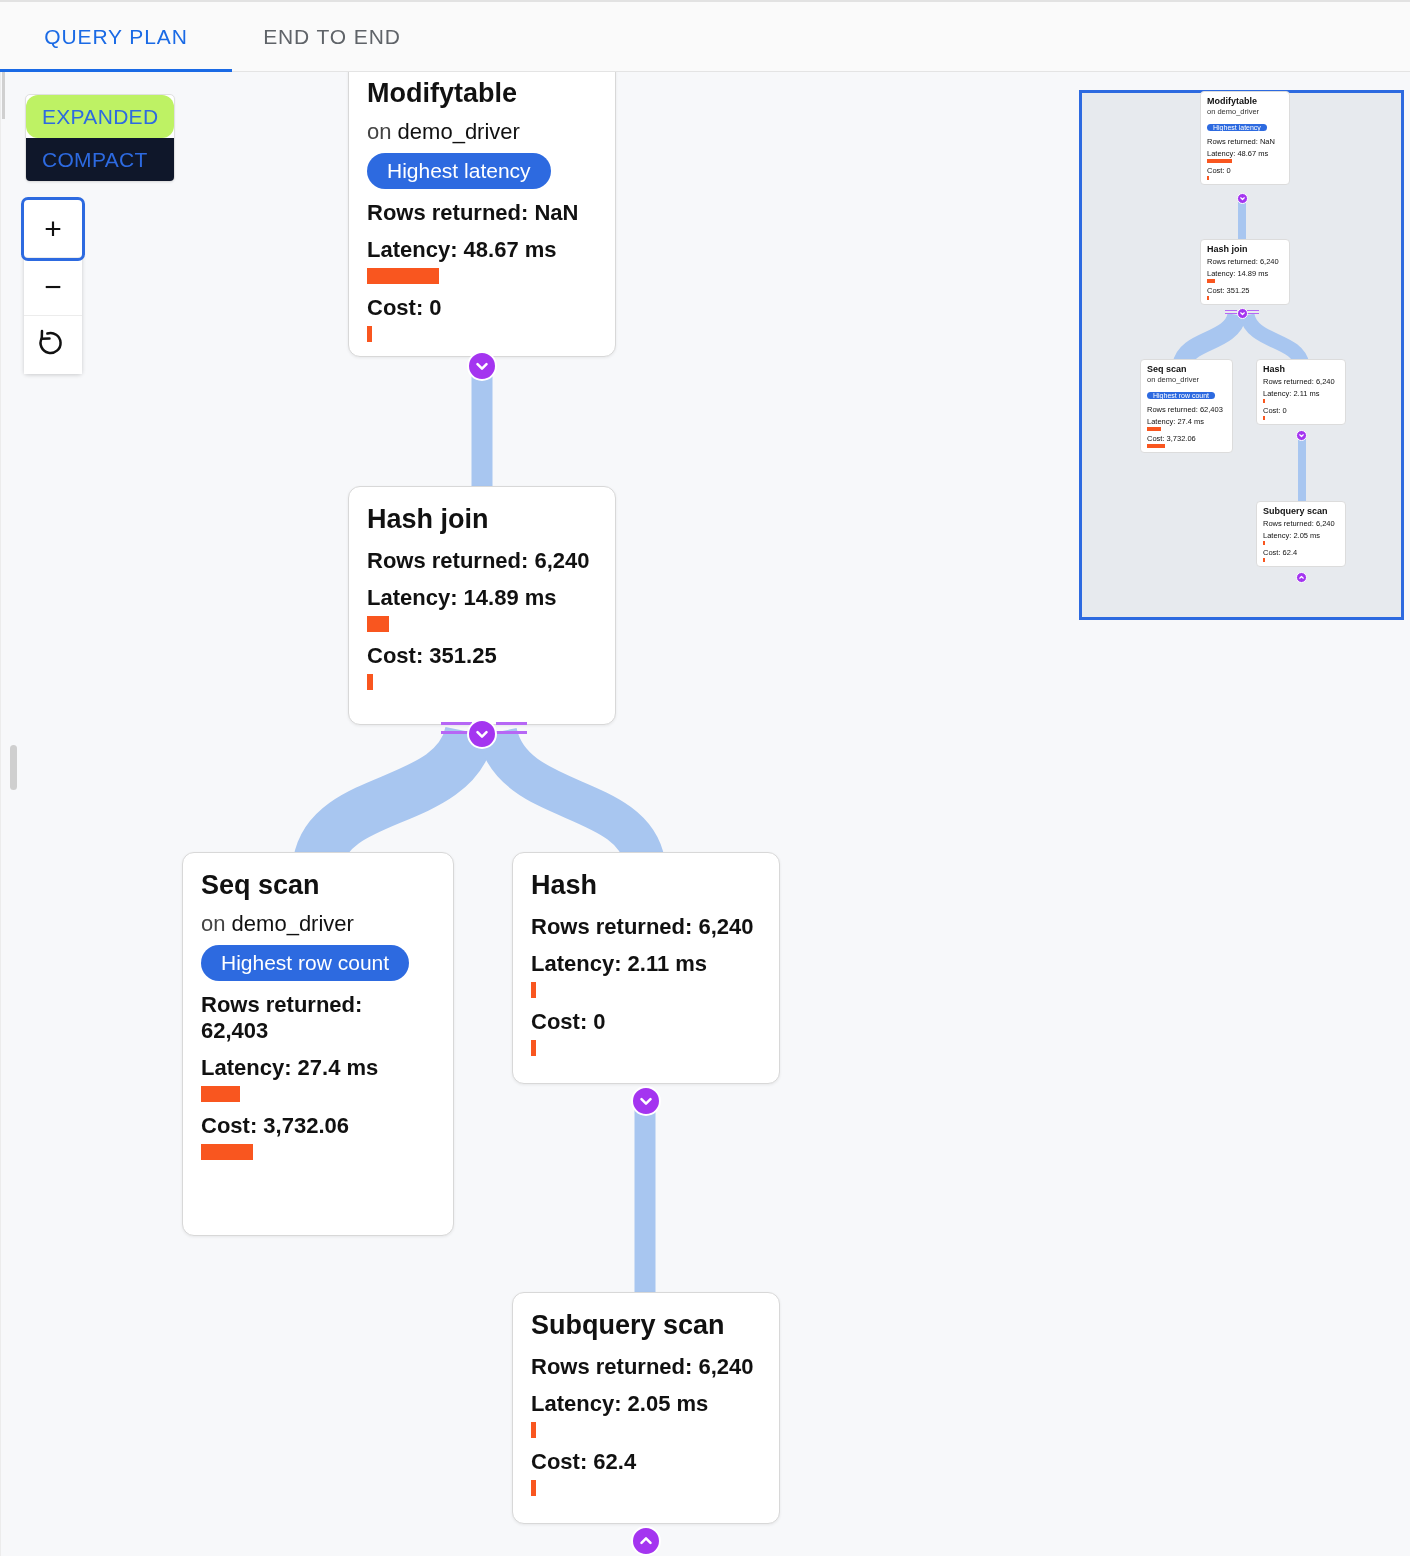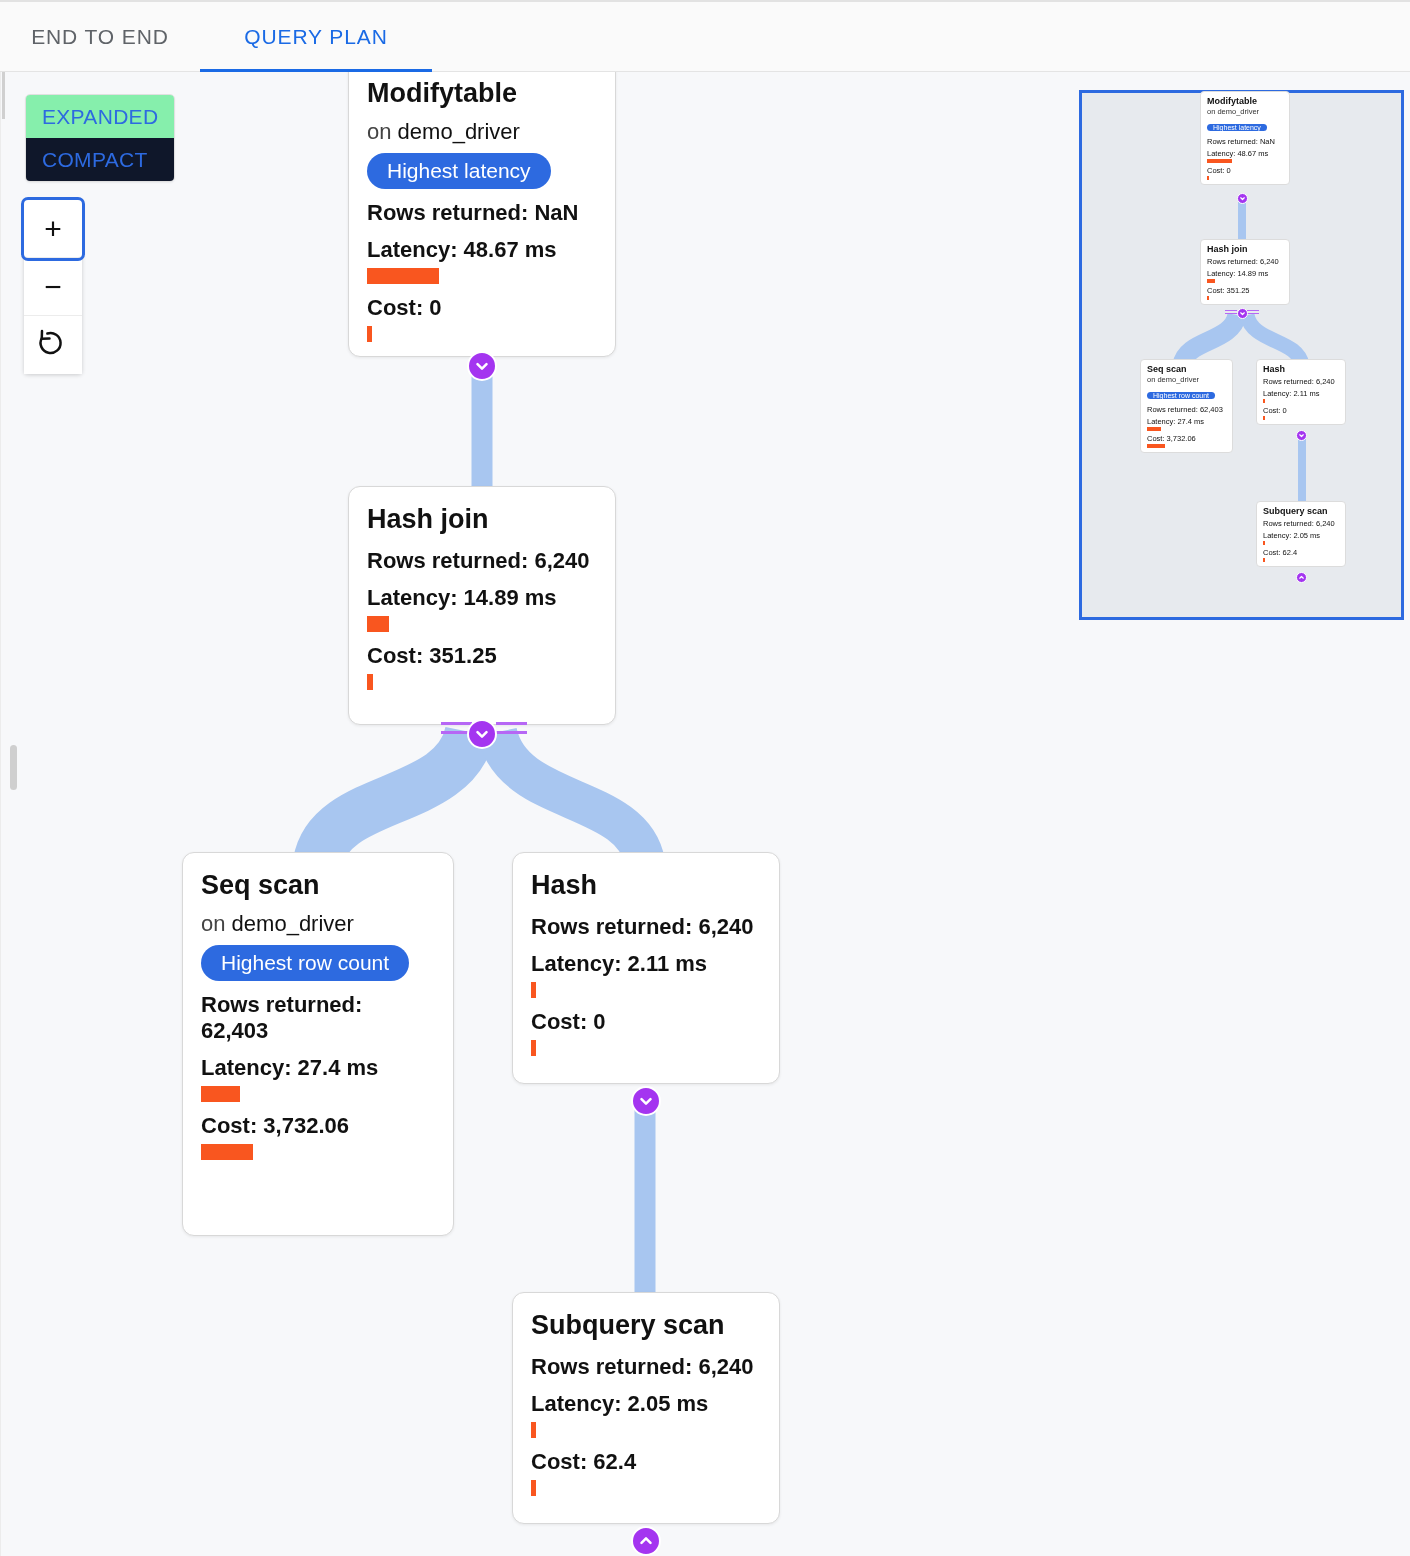--- a/index.html
+++ b/index.html
@@ -43,21 +43,21 @@
   .mode-toggle {
     position: absolute; left: 25px; top: 22px; width: 150px;
     background: #fff; border: 1px solid #e0e0e0; border-radius: 5px;
     overflow: hidden; box-shadow: 0 1px 2px rgba(0,0,0,.06);
   }
   .mode-btn {
     height: 43px; display: flex; align-items: center; padding-left: 16px;
     font-size: 21px; color: #2d6ae0; background: #0f172a; cursor: pointer;
     letter-spacing: .3px;
   }
-  .mode-btn.sel { background: #86efac; }
+  .mode-btn.sel { background: #bef264; border-radius: 12px; }
 
   .zoom-ctrls {
     position: absolute; left: 24px; top: 128px; width: 58px;
     background: #fff; border-radius: 4px;
     box-shadow: 0 1px 4px rgba(0,0,0,.18);
   }
   .zbtn {
     height: 58px; display: flex; align-items: center; justify-content: center;
     font-size: 30px; color: #111; cursor: pointer; background: #fff;
     border-bottom: 1px solid #ececec; position: relative;
@@ -132,25 +132,25 @@
   }
   .panel-divider {
     position: absolute; left: 0; top: 0; width: 1px; height: 1484px;
     background: #ececec;
   }
 </style>
 </head>
 <body>
 
 <div class="tabbar">
+  <div class="tab active" id="tab-query-plan">
+    <span>QUERY PLAN</span>
+  </div>
   <div class="tab" id="tab-end-to-end">
     <span>END TO END</span>
-  </div>
-  <div class="tab active" id="tab-query-plan">
-    <span>QUERY PLAN</span>
   </div>
 </div>
 
 <div class="canvas">
 
   <div class="panel-divider"></div>
   <div class="scroll-v-top"></div>
   <div class="scroll-v-thumb"></div>
 
   <svg class="edges" viewBox="0 0 1410 1484">

